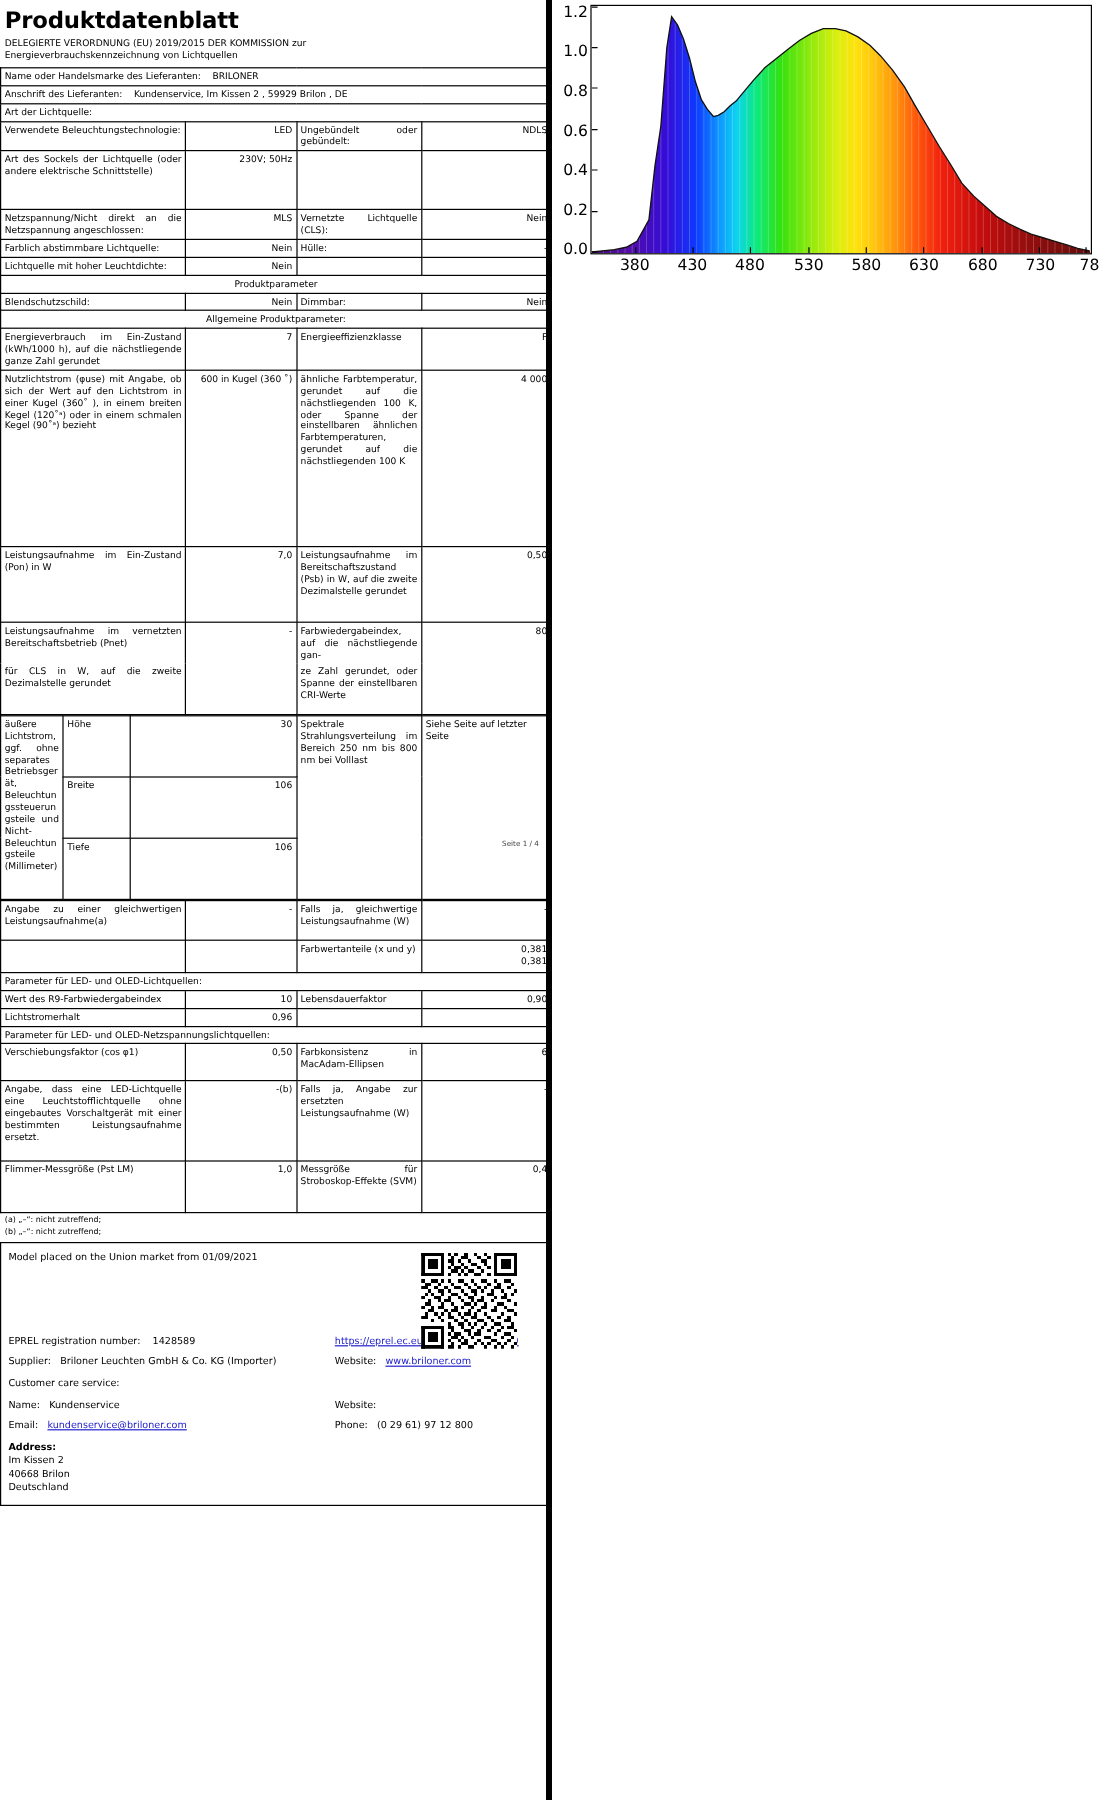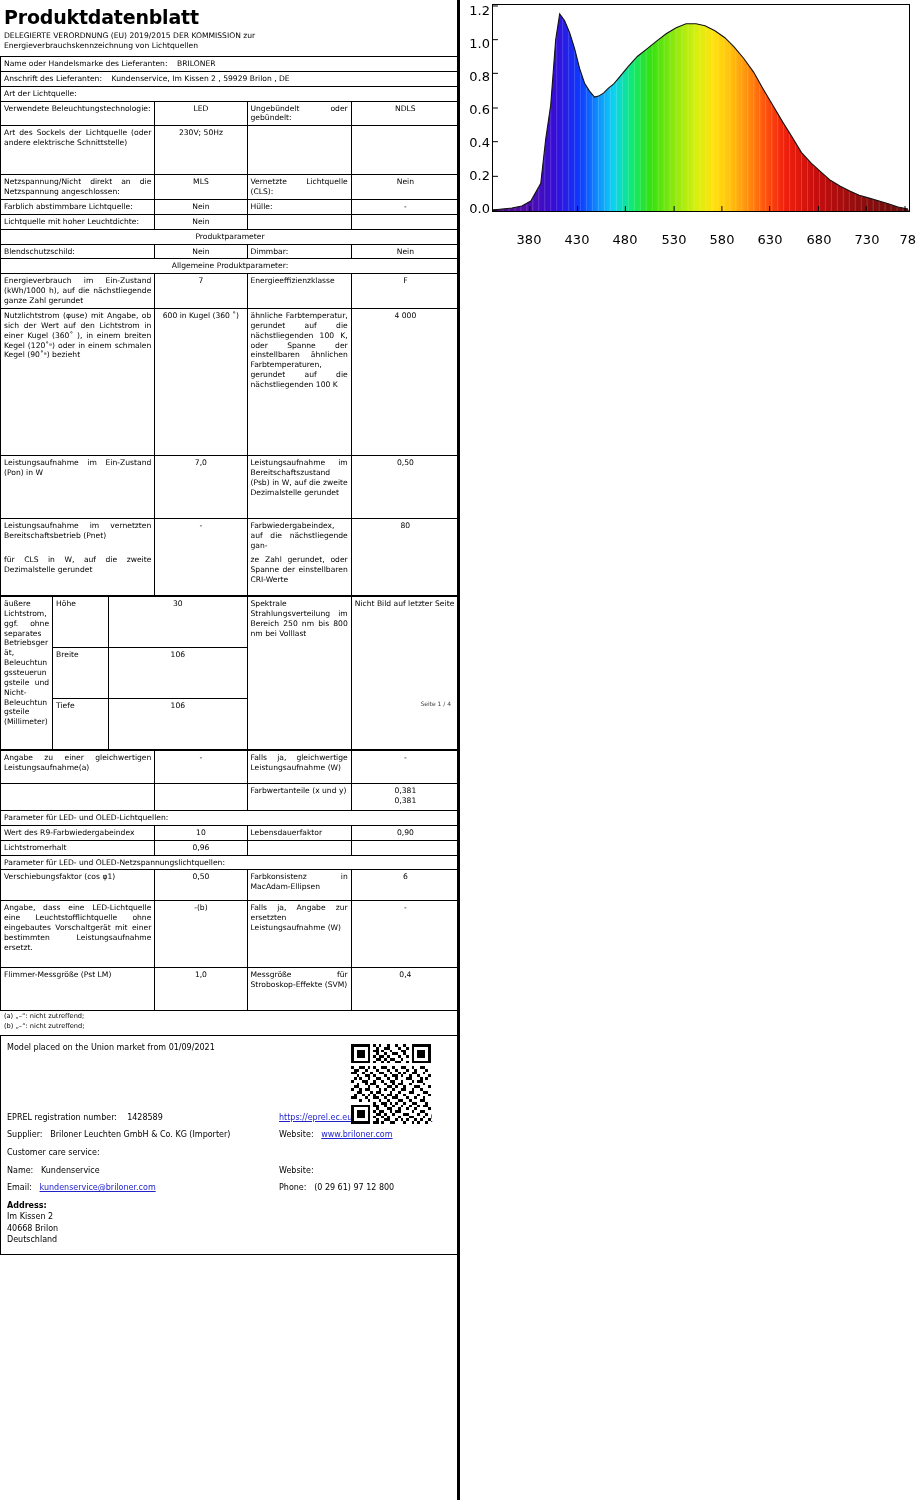--- a/index.html
+++ b/index.html
@@ -21,21 +21,21 @@
     width: 916px;
     height: 1500px;
   }
   
   .doc {
     position: absolute;
     left: 0;
     top: 0;
     width: 460px;
     height: 1500px;
-    border-right: 3px solid #000000;
+    border-right: 5px solid #000000;
     box-sizing: border-box;
   }
   .title {
     font-size: 19px;
     font-weight: bold;
     margin: 6px 0 3px 4px;
     letter-spacing: -0.2px;
   }
   .subtitle {
     font-size: 7.6px;
@@ -49,21 +49,21 @@
     table-layout: fixed;
   }
   table.t td {
     border: 1px solid #000;
     padding: 2px 3px;
     font-size: 7.6px;
     line-height: 1.3;
     vertical-align: top;
     word-wrap: break-word;
   }
-  td.c { text-align: center; }
+  td.c { text-align: right; }
   td.just { text-align: justify; text-align-last: left; }
   td.ctr-b { text-align: center; }
   .nb-t { border-top: none !important; }
   .nb-b { border-bottom: none !important; }
   .seite {
     position: absolute;
     right: 6px;
     font-size: 6px;
     color: #444;
   }
@@ -119,21 +119,21 @@
     font-size: 13px;
   }
   .ylabels span {
     position: absolute;
     right: 0;
     line-height: 1;
   }
   .xlabels {
     position: absolute;
     left: 26px;
-    top: 232px;
+    top: 214px;
     width: 418px;
     height: 22px;
     font-size: 13px;
   }
   .xlabels span {
     position: absolute;
     top: 0;
     transform: translateX(-50%);
   }
   .spd-canvas {
@@ -274,21 +274,21 @@
           <col style="width:138px">
           <col style="width:104px">
           <col style="width:108px">
         </colgroup>
       <tbody>
           <tr>
         <td rowspan="3" class="just" style="height:148px">äußere Lichtstrom, ggf. ohne separates Betriebsgerät, Beleuchtungssteuerungsteile und Nicht-Beleuchtungsteile (Millimeter)</td>
         <td>Höhe</td>
         <td class="c">30</td>
         <td rowspan="3" class="just">Spektrale Strahlungsverteilung im Bereich 250 nm bis 800 nm bei Volllast</td>
-        <td rowspan="3">Nicht Bild auf letzter Seite</td>
+        <td rowspan="3">Siehe Seite auf letzter Seite</td>
       </tr>
       <tr>
         <td>Breite</td>
         <td class="c">106</td>
       </tr>
       <tr>
         <td>Tiefe</td>
         <td class="c">106</td>
       </tr>
     </tbody>

